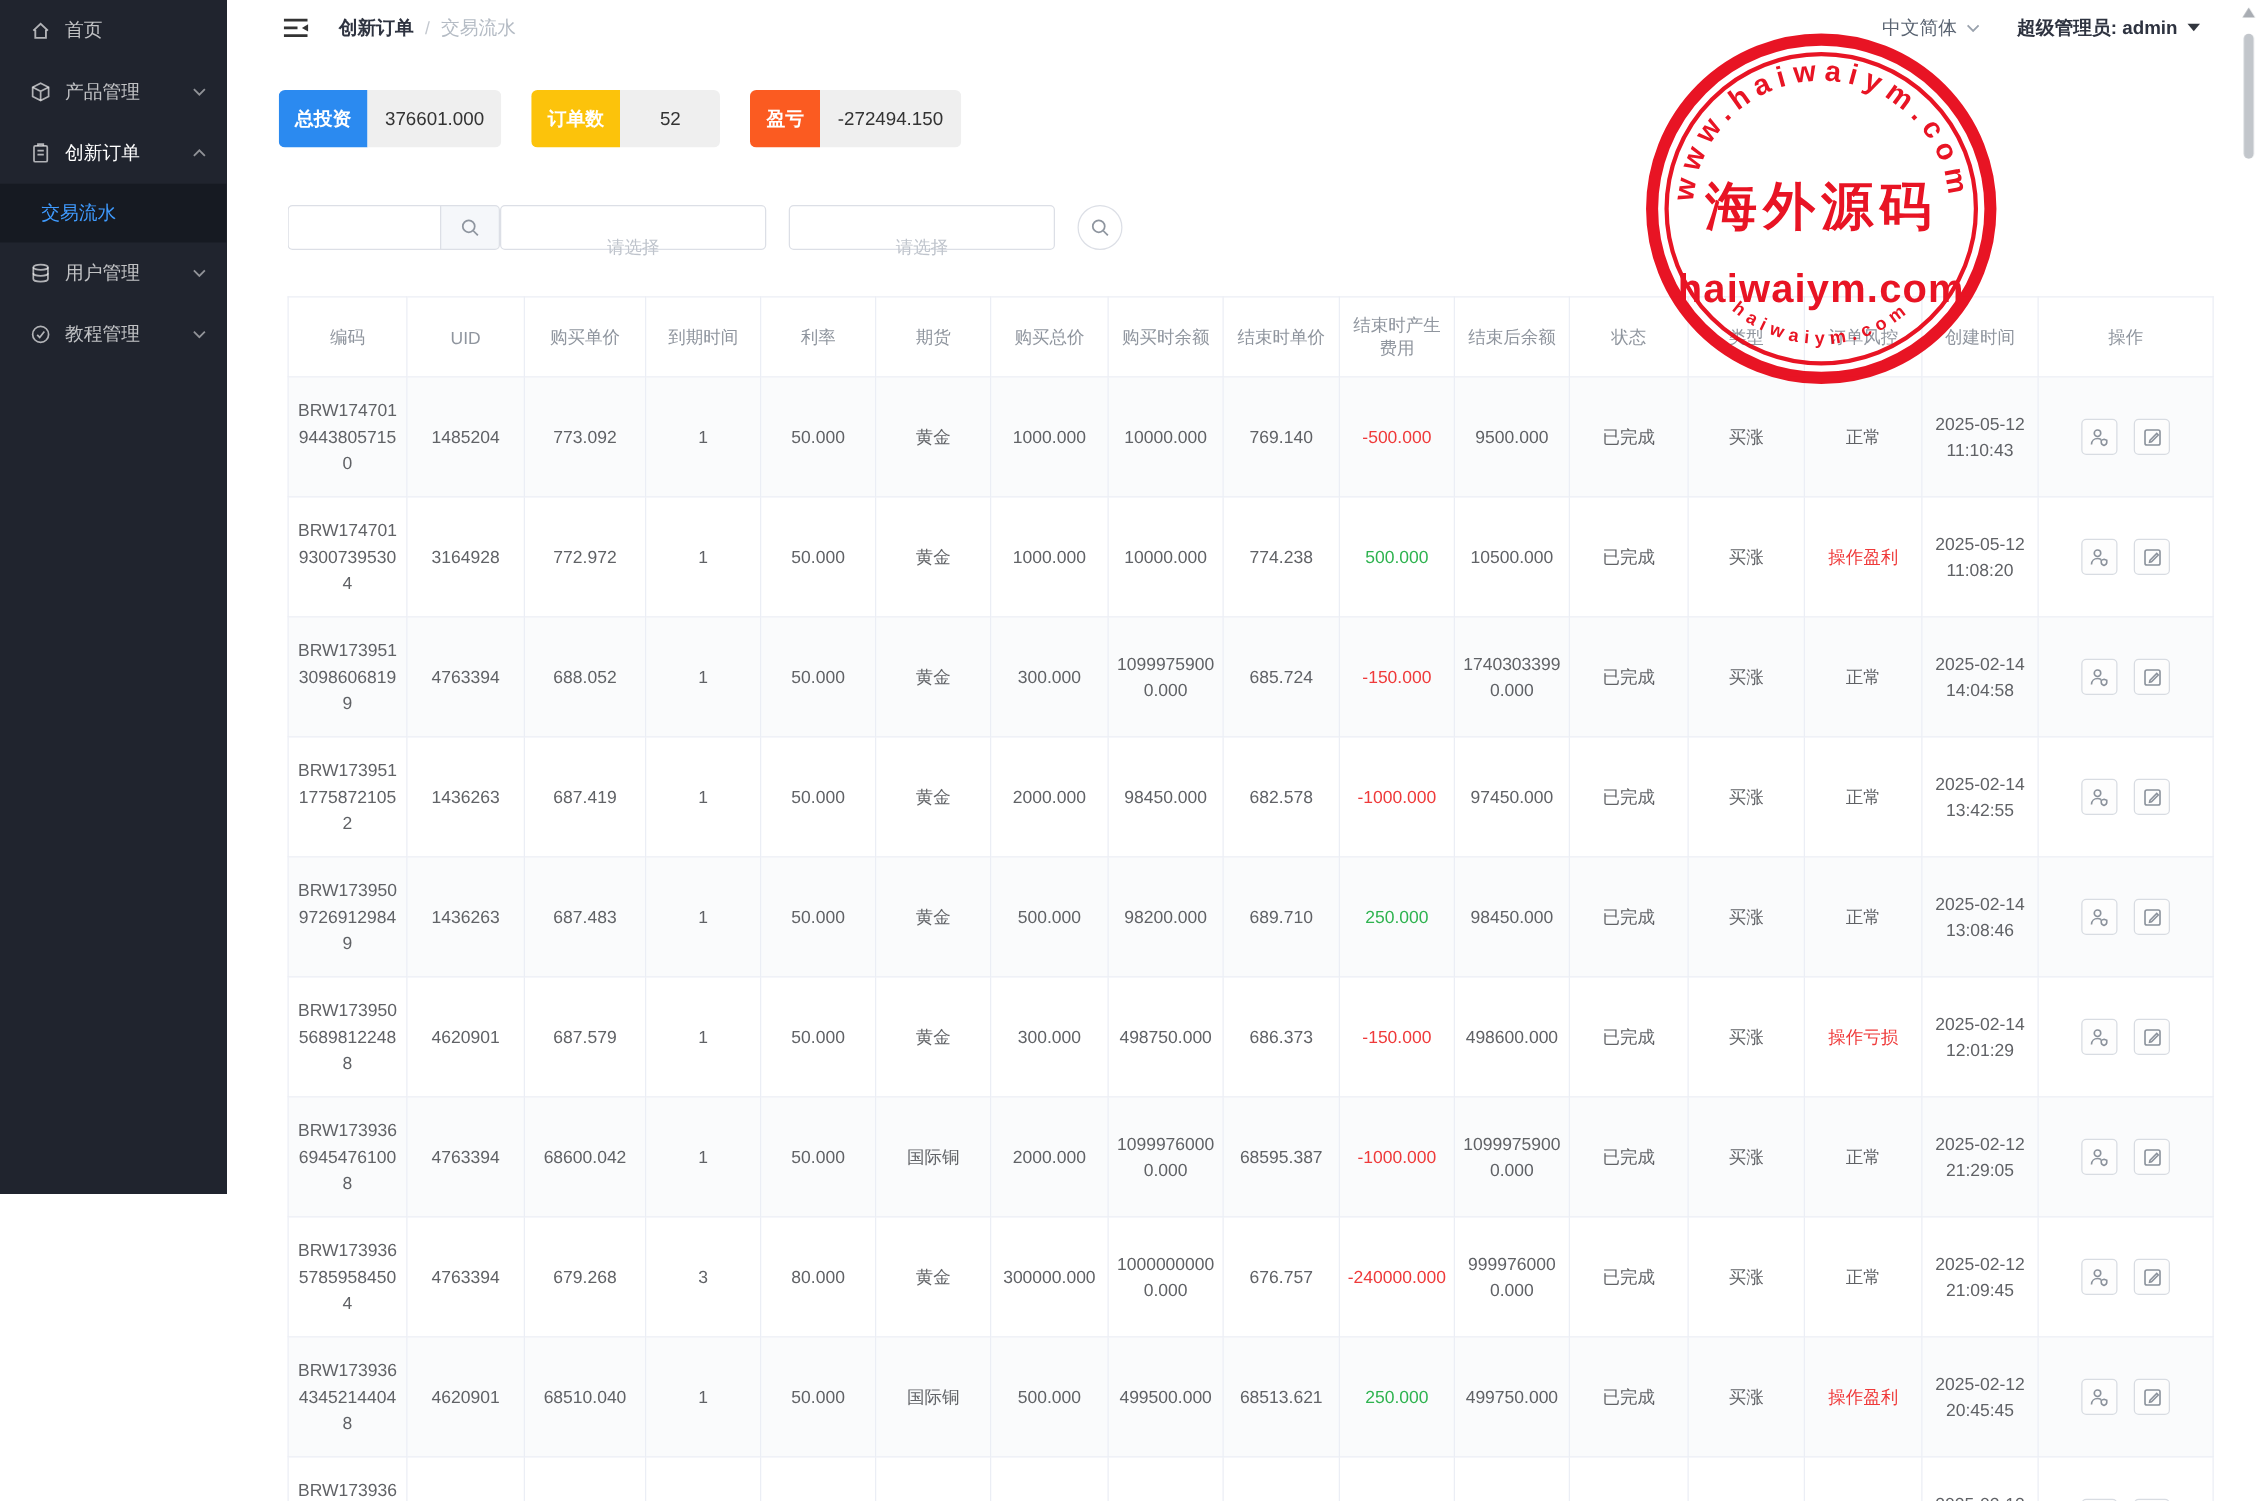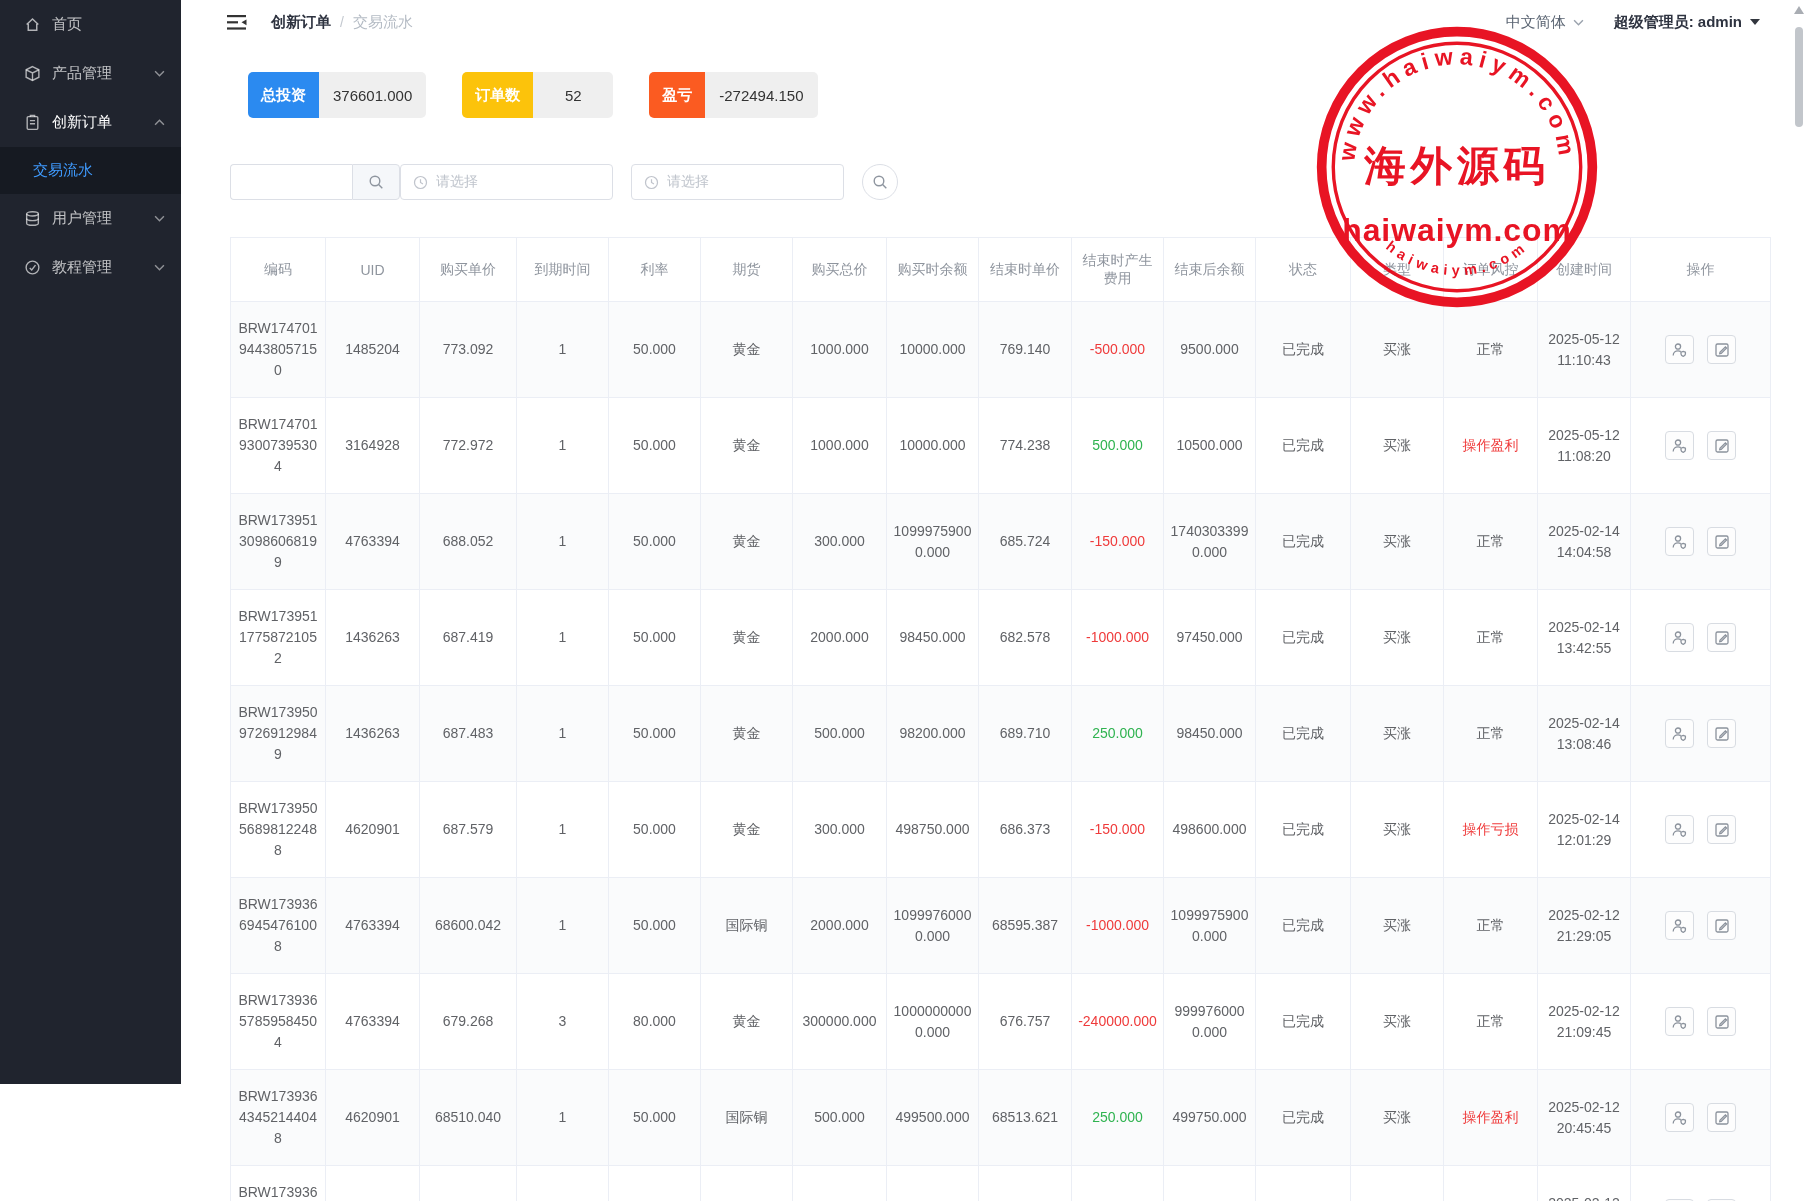--- a/index.html
+++ b/index.html
@@ -1,20 +1,20 @@
 <!DOCTYPE html>
 <html><head>
 <meta charset="utf-8">
 <style>
   * { box-sizing: border-box; margin: 0; padding: 0; }
   html,body { width:1806px; height:1201px; overflow:hidden; background:#fff;
               font-family:"Liberation Sans","DejaVu Sans",sans-serif; }
 
   
-  .sidebar { position:fixed; left:0; top:0; width:181px; height:1084px;
+  .sidebar { position:fixed; left:0; top:0; width:181px; height:955px;
              background:#20242e; z-index:5; }
   .nav-item { height:49px; display:flex; align-items:center;
               padding:0 16px 0 24px; color:rgba(255,255,255,.72);
               font-size:15px; cursor:pointer; }
   .nav-item .nico { width:17px; height:17px; margin-right:11px; flex:none;
                     color:rgba(255,255,255,.65); }
   .nav-item .chev { margin-left:auto; color:rgba(255,255,255,.5); display:flex; }
   .nav-item.parent-active { color:#fff; }
   .submenu { background:#1a1e27; }
   .submenu-item { height:47px; display:flex; align-items:center;
@@ -33,39 +33,39 @@
   .header-right { margin-left:auto; display:flex; align-items:flex-start; gap:30px; }
   .lang { display:flex; align-items:center; gap:7px; font-size:15px; color:#5a6472; cursor:pointer; }
   .admin { display:flex; align-items:center; gap:8px; font-size:15px; color:#2e3340;
            font-weight:bold; cursor:pointer; }
   .caret-down { width:0; height:0; border-left:5px solid transparent;
                 border-right:5px solid transparent; border-top:6px solid #32363e; }
 
   
   .content { position:absolute; left:181px; top:44px; width:1625px; }
 
-  .stats { display:flex; gap:36px; margin:28px 0 0 67px; }
+  .stats { display:flex; gap:24px; margin:28px 0 0 42px; }
   .stat-pill { display:flex; height:46px; border-radius:5px; overflow:hidden; }
   .stat-label { display:flex; align-items:center; padding:0 13px; color:#fff;
                 font-size:15px; font-weight:bold; }
   .stat-value { display:flex; align-items:center; justify-content:center;
                 background:#efefef; color:#333; font-size:15px;
                 min-width:80px; padding:0 14px; }
 
   .filters { display:flex; align-items:center; margin:46px 0 0 49px; }
   .kw-group { display:flex; width:170px; height:36px; }
   .kw-input { flex:1; min-width:0; border:1px solid #dcdfe6; border-right:none;
               border-radius:4px 0 0 4px; padding:0 10px; font-size:14px; outline:none;
               font-family:inherit; }
   .kw-btn { width:48px; border:1px solid #dcdfe6; background:#f5f7fa;
             border-radius:0 4px 4px 0; display:flex; align-items:center;
             justify-content:center; cursor:pointer; }
   .date-box { width:213px; height:36px; border:1px solid #dcdfe6; border-radius:4px;
               display:flex; align-items:center; padding:16px 12px; gap:8px;
-              color:#bfc4cc; font-size:14px; background:#fff; cursor:pointer; }
+              color:#bfc4cc; font-size:14px; background:#fff; cursor:pointer;flex-direction:column; }
   .date-box:first-of-type { margin-left:45px; }
   .date-box + .date-box { margin-left:18px; }
   .circle-btn { width:36px; height:36px; margin-left:18px; border-radius:50%;
                 border:1px solid #dcdfe6; background:#fff; display:flex;
                 align-items:center; justify-content:center; cursor:pointer; }
 
   
   .table-wrap { margin:37px 0 0 49px; }
   table { border-collapse:collapse; table-layout:fixed; width:1540px;
           font-size:14px; color:#606266; }

